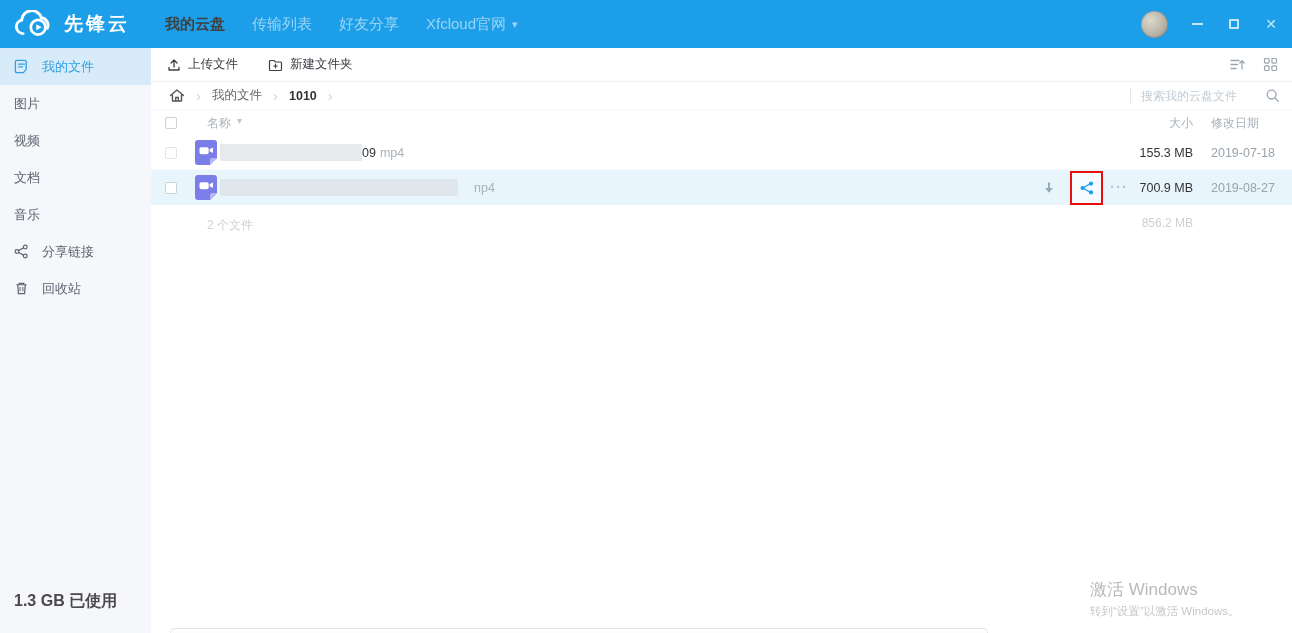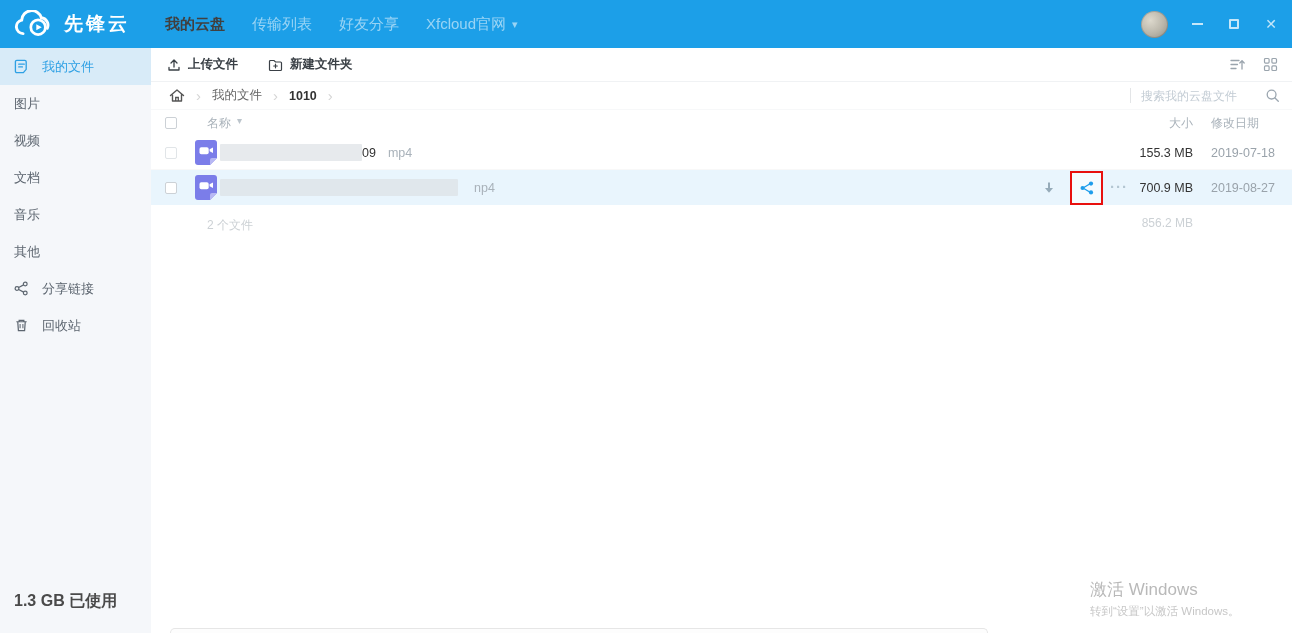--- a/index.html
+++ b/index.html
@@ -32,21 +32,21 @@
     font-size:13px; color:#5d6670; cursor:pointer; }
   .side-item .lbl { white-space:nowrap; }
   .side-item.sub { }
   .side-item.active { background:#d8ebf8; color:#2ea0e4; }
   .side-icon { width:15px; height:15px; display:flex; align-items:center; justify-content:center; flex:none; }
   .usage { position:absolute; left:14px; bottom:21px; font-size:16px; color:#4a4a4a;font-weight:bold; }
   
   .main { position:absolute; left:151px; top:48px; width:1141px; height:585px; background:#fff; }
   .toolbar { height:34px; border-bottom:1px solid #f0f2f4; display:flex; align-items:center;
     padding:0 14px 0 16px; gap:30px; }
-  .tool-btn { display:flex; align-items:center; gap:7px; font-size:12.5px; color:#3a4046; cursor:pointer;font-weight:bold; }
+  .tool-btn { display:flex; align-items:center; gap:7px; font-size:12.5px; color:#3a4046; cursor:pointer; }
   .toolbar-right { margin-left:auto; display:flex; align-items:center; gap:17px; }
   .view-icon { cursor:pointer; display:flex; }
   .crumbs { height:28px; display:flex; align-items:center; padding:0 12px 0 18px;
     font-size:12.5px; color:#666; border-bottom:1px solid #f7f8f9; }
   .crumb-sep { color:#d5d5d5; font-size:15px; margin:0 11px; line-height:1; }
   .crumb-cur { color:#333; font-weight:bold; }
   .home-icon { display:flex; cursor:pointer; }
   .search-box { margin-left:auto; display:flex; align-items:center; }
   .search-div { width:1px; height:15px; background:#e3e5e7; margin-right:10px; }
   .search-input { border:none; outline:none; width:122px; font-size:12px; color:#333; background:transparent;
@@ -66,21 +66,21 @@
   .frow { position:relative; height:34px; display:flex; align-items:center; font-size:12.5px;
     border-bottom:1px solid #f8f8f8; }
   .frow.selected { background:#e9f5fd; height:35px; border-bottom:none; }
   .frow .cbx { position:static; margin-left:14px; flex:none; }
   .ficon { margin-left:18px; flex:none; display:flex; }
   .redact { height:17px; background:#e7eaed; border-radius:1px; margin-left:3px; flex:none; }
   .frow.selected .redact { background:#e0e7ec; }
   .r1 { width:142px; }
   .r2 { width:238px; }
   .fname { color:#333; }
-  .fext { color:#a9b2ba; margin-left:12px; }
+  .fext { color:#a9b2ba; margin-left:4px; }
   .fext.gap { margin-left:16px; }
   .frow .col-size { color:#333; font-size:12.5px; }
   .frow .col-date { color:#9aa3ab; font-size:12.5px; }
   .act-download { position:absolute; left:891px; top:50%; transform:translateY(-50%); display:flex; cursor:pointer; }
   .act-share-box { position:absolute; left:919px; top:1px; width:33px; height:34px;
     border:2px solid #e8100e; background:rgba(255,255,255,.55);
     display:flex; align-items:center; justify-content:center; cursor:pointer; }
   .act-more { position:absolute; left:959px; top:50%; transform:translateY(-56%);
     color:#b3c6d2; font-size:15px; letter-spacing:1px; font-weight:bold; cursor:pointer; }
   .summary { position:relative; height:36px; font-size:12px; color:#ccd1d5; }
@@ -147,23 +147,20 @@
     </div>
     <div class="side-item sub">
       <span class="lbl">视频</span>
     </div>
     <div class="side-item sub">
       <span class="lbl">文档</span>
     </div>
     <div class="side-item sub">
       <span class="lbl">音乐</span>
     </div>
-    <div class="side-item sub">
-      <span class="lbl">其他</span>
-    </div>
     <div class="side-item">
       <span class="side-icon">
         <svg width="15" height="15" viewBox="0 0 16 16">
           <circle cx="3.2" cy="8" r="2" fill="none" stroke="#5d6670" stroke-width="1.3"></circle>
           <circle cx="12" cy="3.2" r="2" fill="none" stroke="#5d6670" stroke-width="1.3"></circle>
           <circle cx="12" cy="12.8" r="2" fill="none" stroke="#5d6670" stroke-width="1.3"></circle>
           <path d="M5 7 L10.2 4.1 M5 9 L10.2 11.9" stroke="#5d6670" stroke-width="1.3"></path>
         </svg>
       </span>
       <span class="lbl">分享链接</span>

